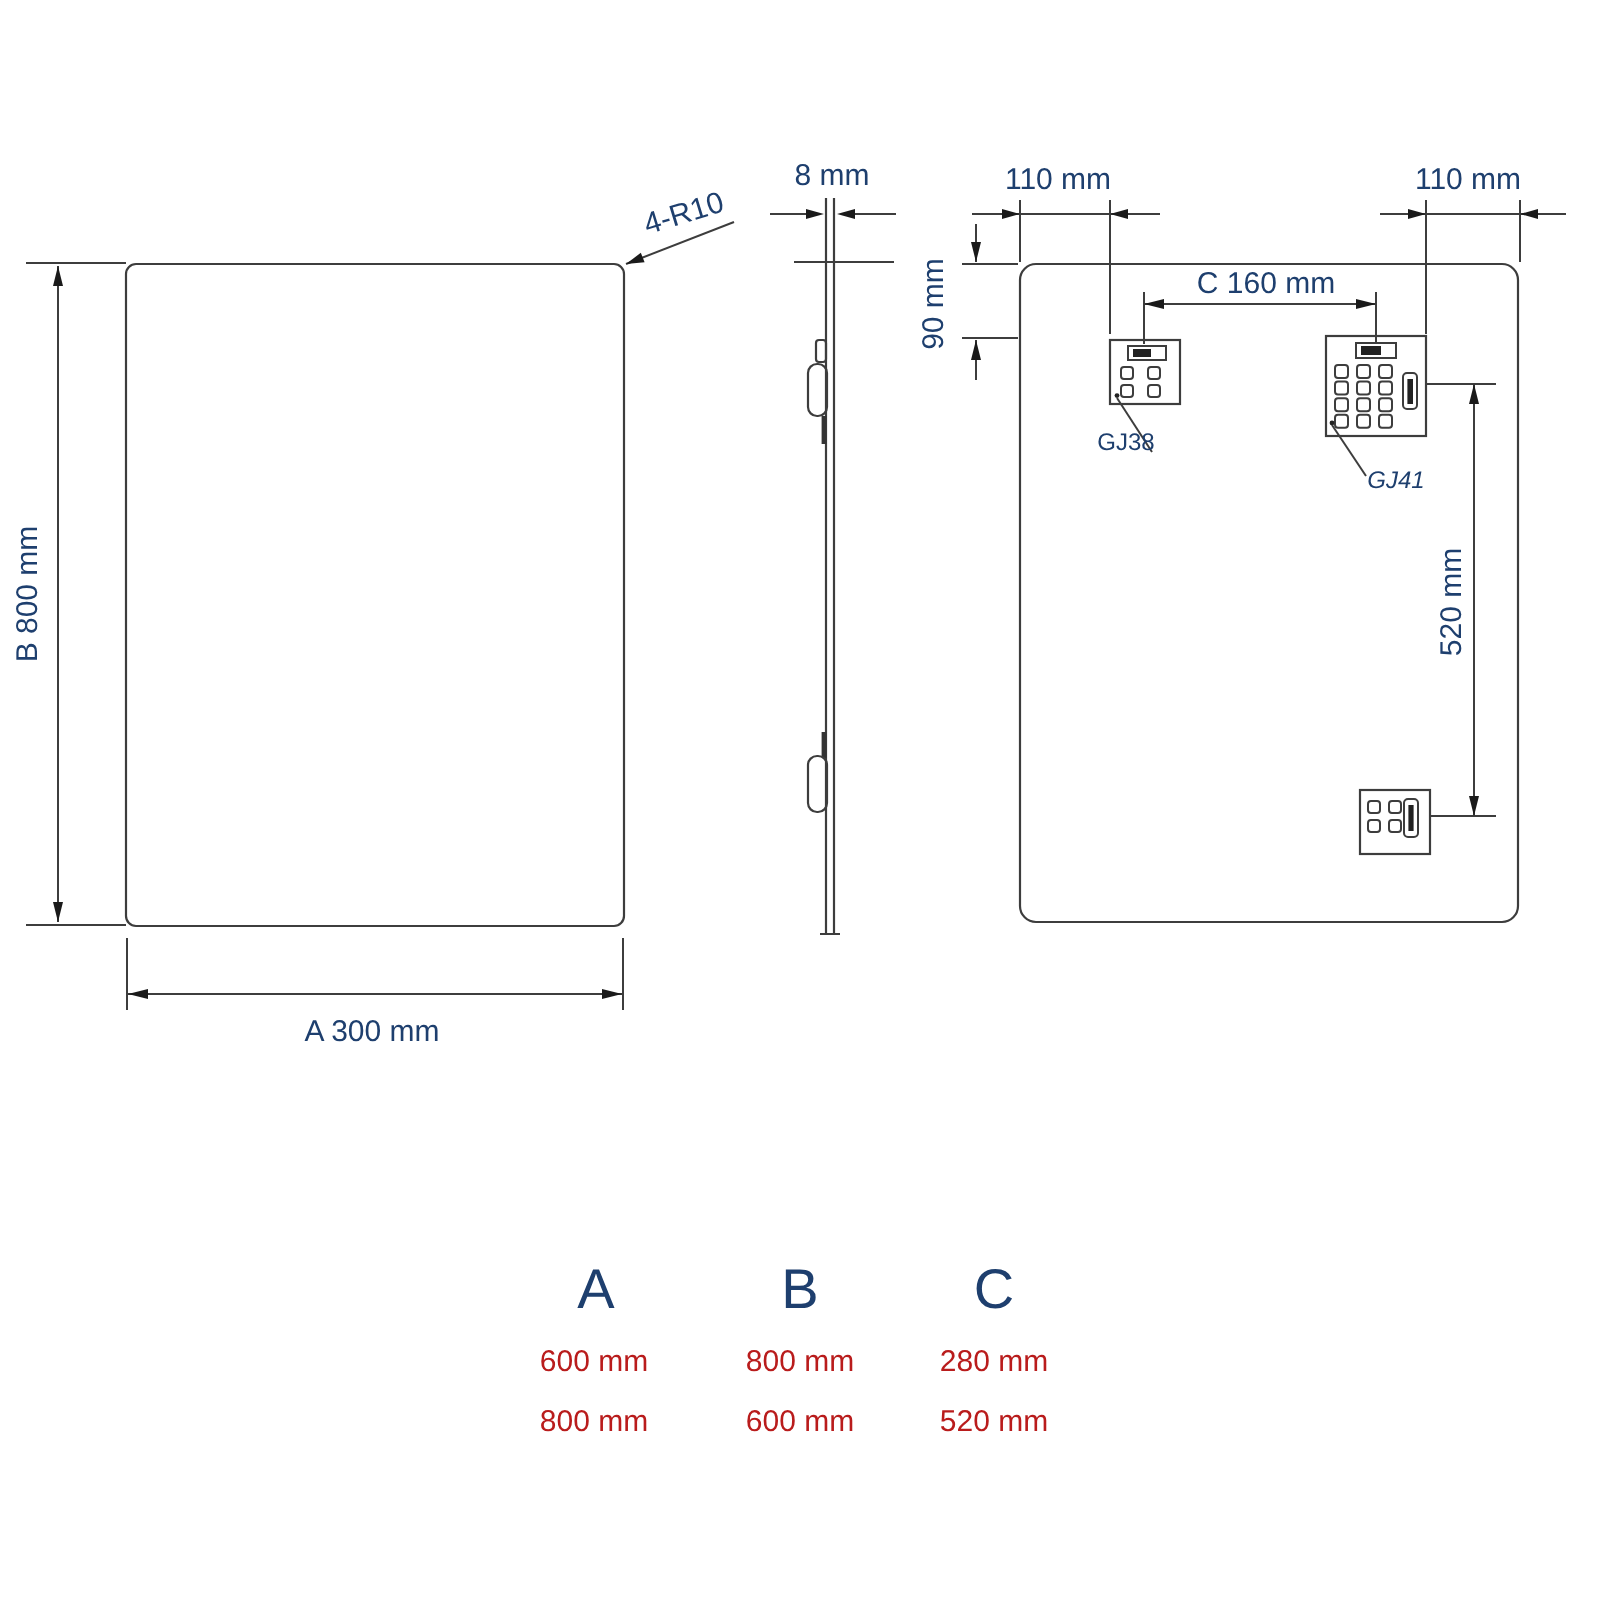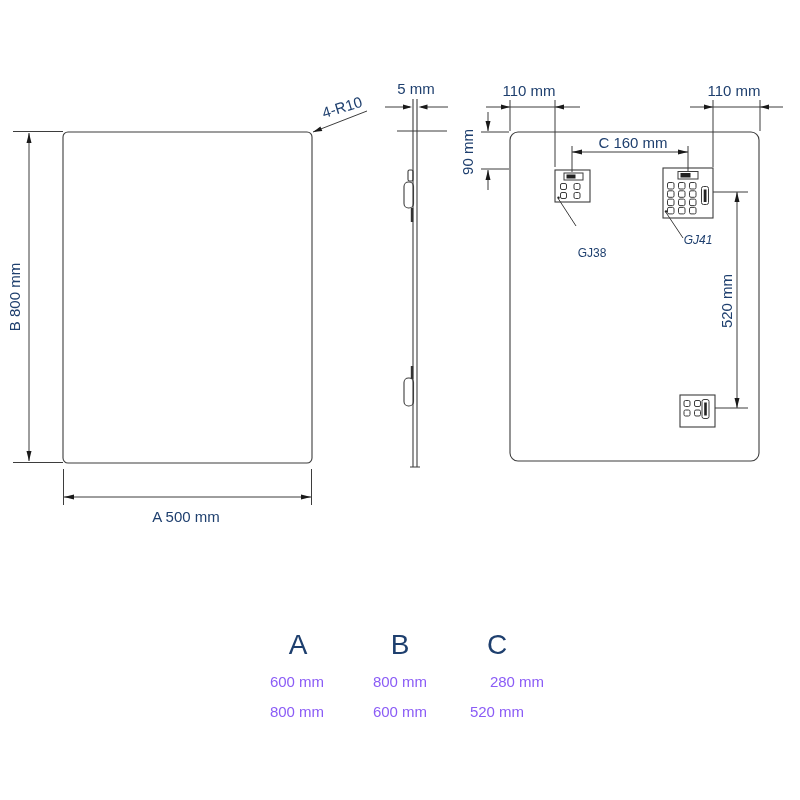--- a/index.html
+++ b/index.html
@@ -13,21 +13,21 @@
     transform:translate(-50%,-50%);line-height:1;
   }
   .lbl.rot{transform:translate(-50%,-50%) rotate(-90deg);}
   .lbl.tilt{transform:translate(-50%,-50%) rotate(-17deg);}
   .lbl.small{font-size:12px;}
   .th{
     position:absolute;color:#1e3f6e;font-size:28px;white-space:nowrap;
     transform:translate(-50%,-50%);line-height:1;
   }
   .td{
-    position:absolute;color:#8b5cf6;font-size:15px;white-space:nowrap;
+    position:absolute;color:#b91c1c;font-size:15px;white-space:nowrap;
     transform:translate(-50%,-50%);line-height:1;
   }
 </style>
 </head>
 <body>
 
 <div id="canvas">
 
   <svg id="linework" width="800" height="800" viewBox="0 0 800 800" fill="none" stroke="#3d3d3d" stroke-width="1.1">
 
@@ -166,40 +166,40 @@
         <rect x="694.5" y="400.5" width="6" height="6" rx="1.5" stroke-width="1"></rect>
         <rect x="684" y="410" width="6" height="6" rx="1.5" stroke-width="1"></rect>
         <rect x="694.5" y="410" width="6" height="6" rx="1.5" stroke-width="1"></rect>
         <rect x="702" y="399.5" width="7" height="19" rx="2" stroke-width="1"></rect>
         <rect x="704.2" y="402.5" width="2.6" height="13" fill="#222" stroke="none"></rect>
       </g>
     </g>
   </svg>
 
   <div class="lbl rot" style="left:14px;top:297px;">B 800 mm</div>
-  <div class="lbl" style="left:186px;top:516px;">A 500 mm</div>
+  <div class="lbl" style="left:186px;top:516px;">A 300 mm</div>
   <div class="lbl tilt" style="left:342px;top:107px;">4-R10</div>
 
-  <div class="lbl" style="left:416px;top:88px;">5 mm</div>
+  <div class="lbl" style="left:416px;top:88px;">8 mm</div>
 
   <div class="lbl" style="left:529px;top:90px;">110 mm</div>
   <div class="lbl" style="left:734px;top:90px;">110 mm</div>
   <div class="lbl rot" style="left:467px;top:152px;">90 mm</div>
   <div class="lbl" style="left:633px;top:142px;">C 160 mm</div>
   <div class="lbl rot" style="left:726px;top:301px;">520 mm</div>
-  <div class="lbl small" style="left:592px;top:221px;margin-top:32px;">GJ38</div>
+  <div class="lbl small" style="left:563px;top:221px;">GJ38</div>
   <div class="lbl small" style="left:698px;top:240px;font-style:italic;">GJ41</div>
 
   <div>
     <div class="th" style="left:298px;top:645px;">A</div>
     <div class="th" style="left:400px;top:645px;">B</div>
     <div class="th" style="left:497px;top:645px;">C</div>
 
     <div class="td" style="left:297px;top:681px;">600 mm</div>
     <div class="td" style="left:400px;top:681px;">800 mm</div>
-    <div class="td" style="left:497px;top:681px;margin-left:20px;">280 mm</div>
+    <div class="td" style="left:497px;top:681px;">280 mm</div>
 
     <div class="td" style="left:297px;top:711px;">800 mm</div>
     <div class="td" style="left:400px;top:711px;">600 mm</div>
     <div class="td" style="left:497px;top:711px;">520 mm</div>
   </div>
 
 </div>
 
 </body></html>

